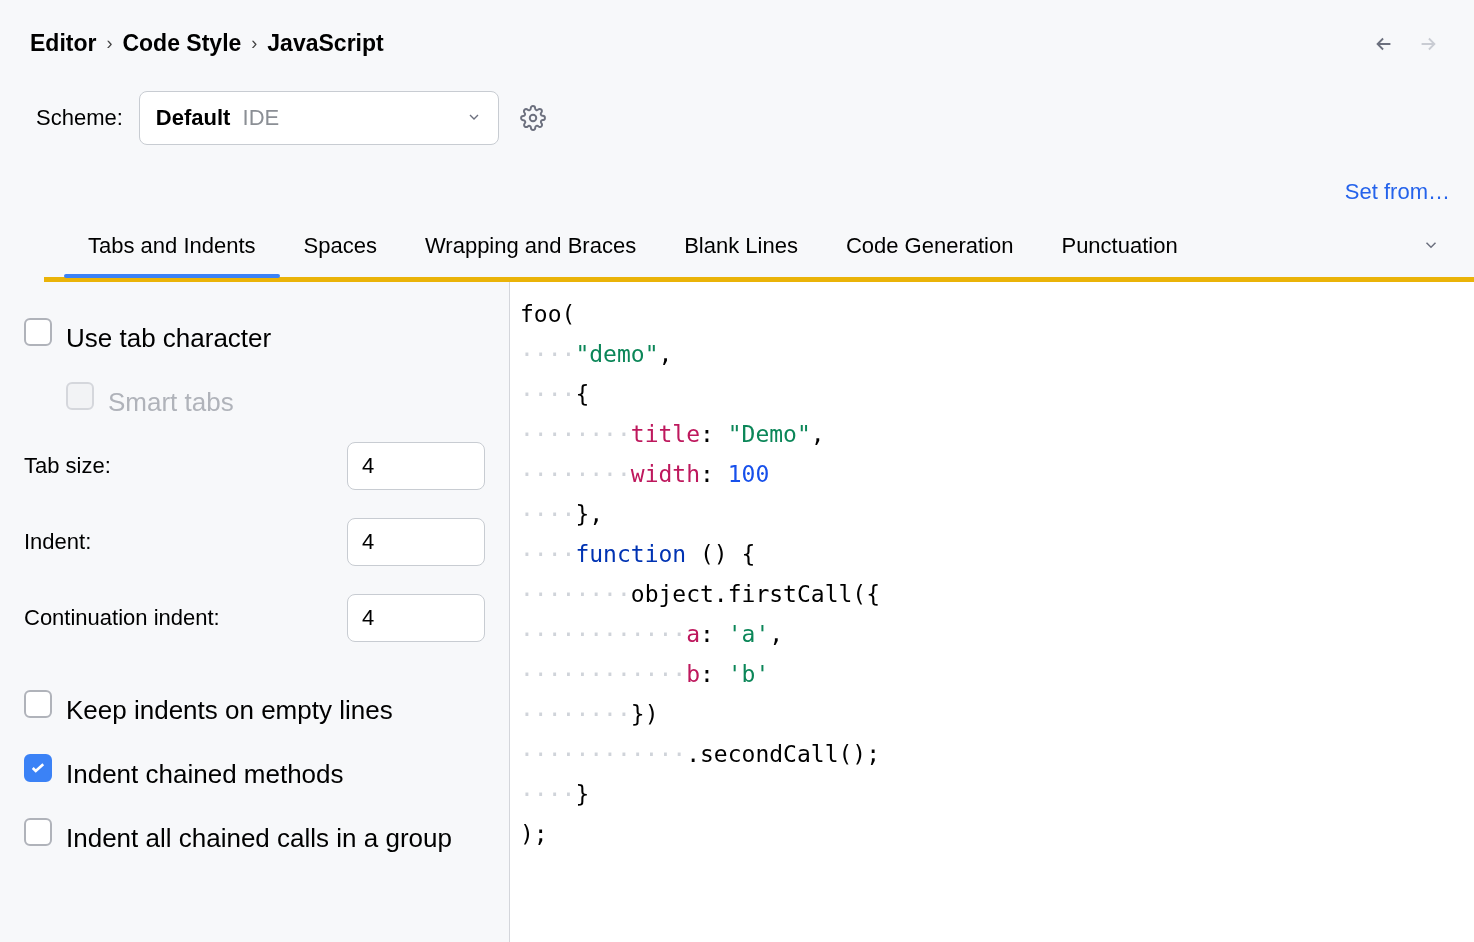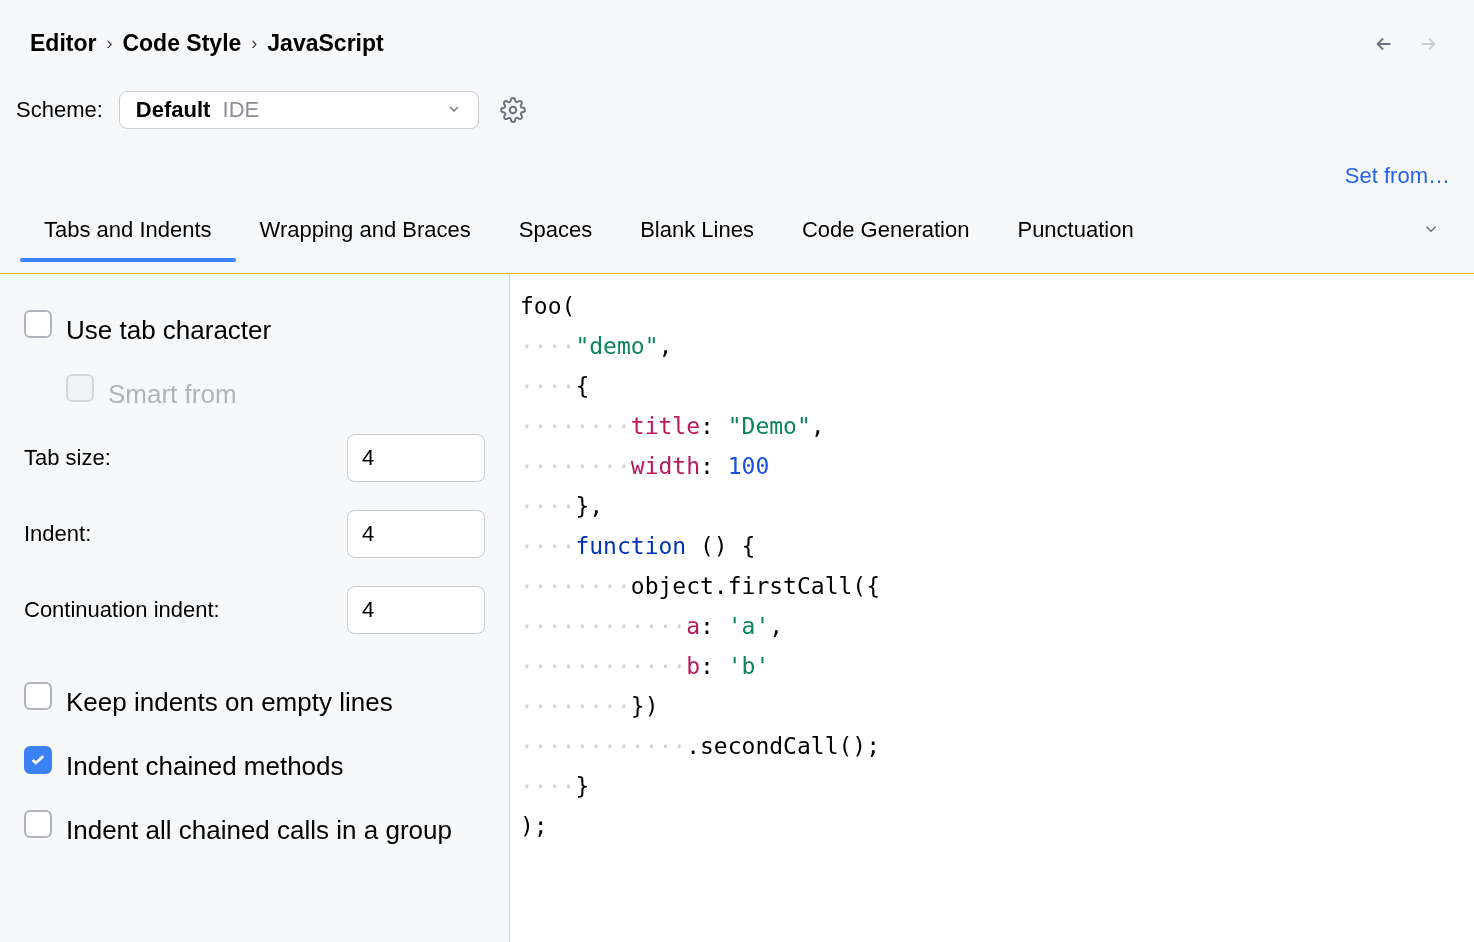--- a/index.html
+++ b/index.html
@@ -39,31 +39,31 @@
       width: 24px;
       height: 24px;
       display: flex;
       align-items: center;
       justify-content: center;
     }
     .nav-arrow svg { width: 22px; height: 22px; }
     .scheme-row {
       display: flex;
       align-items: center;
-      padding: 24px 30px 10px 16px;
+      padding: 24px 30px 10px 36px;
       gap: 16px;
     }
     .scheme-label {
       font-size: 22px;
     }
     .scheme-select {
       background: #fff;
       border: 1px solid #c8ccd2;
       border-radius: 8px;
-      height: 38px;
+      height: 54px;
       width: 360px;
       display: flex;
       align-items: center;
       padding: 0 16px;
       font-size: 22px;
       justify-content: space-between;
     }
     .scheme-select .name { font-weight: 700; }
     .scheme-select .tag { color: #8b8f95; font-weight: 400; margin-left: 6px; }
     .scheme-select .chev { color: #6c707e; }
@@ -78,23 +78,24 @@
       text-align: right;
       padding: 24px 24px 12px 0;
     }
     .setfrom {
       color: #2563eb;
       font-size: 22px;
     }
     .tabs-row {
       display: flex;
       align-items: center;
-      border-bottom: 1px solid #eab308;
-      padding: 0 20px 12px 20px;
+      border-bottom: 5px solid #eab308;
+      padding: 0 20px 0 20px;
       gap: 0;
+      margin-left: 44px;
     }
     .tab {
       padding: 16px 24px 18px 24px;
       font-size: 22px;
       color: #000;
       cursor: pointer;
       position: relative;
     }
     .tab.active::after {
       content: "";
@@ -222,43 +223,43 @@
     </svg>
   </div>
 </div>
 
 <div class="setfrom-row">
   <span class="setfrom">Set from…</span>
 </div>
 
 <div class="tabs-row">
   <div class="tab active">Tabs and Indents</div>
+  <div class="tab">Spaces</div>
   <div class="tab">Wrapping and Braces</div>
-  <div class="tab">Spaces</div>
   <div class="tab">Blank Lines</div>
   <div class="tab">Code Generation</div>
   <div class="tab">Punctuation</div>
   <div class="tabs-more">
     <svg width="18" height="18" viewBox="0 0 24 24" fill="none" stroke="currentColor" stroke-width="2">
         <path d="M6 9l6 6 6-6"></path>
       </svg>
   </div>
 </div>
 
 <div class="content">
   <div class="panel">
 
     <div class="check-row">
       <div class="checkbox"></div>
       <span class="label">Use tab character</span>
     </div>
 
     <div class="check-row indented disabled">
       <div class="checkbox disabled"></div>
-      <span class="label">Smart from</span>
+      <span class="label">Smart tabs</span>
     </div>
 
     <div class="field-row">
       <span class="label">Tab size:</span>
       <input value="4" style="">
     </div>
 
     <div class="field-row">
       <span class="label">Indent:</span>
       <input value="4" style="">

